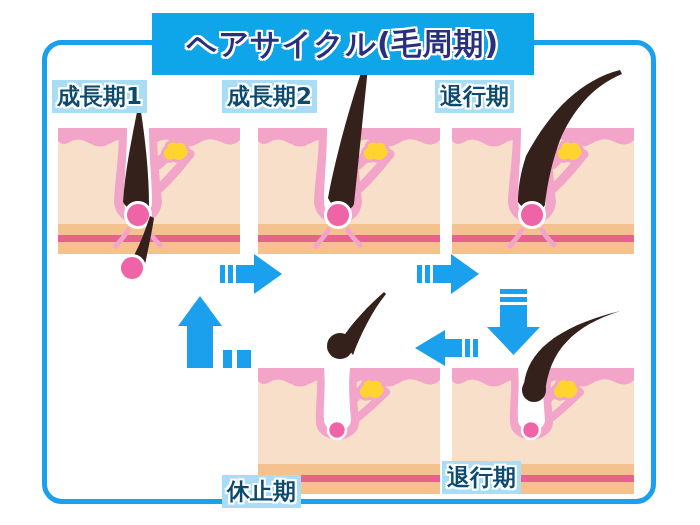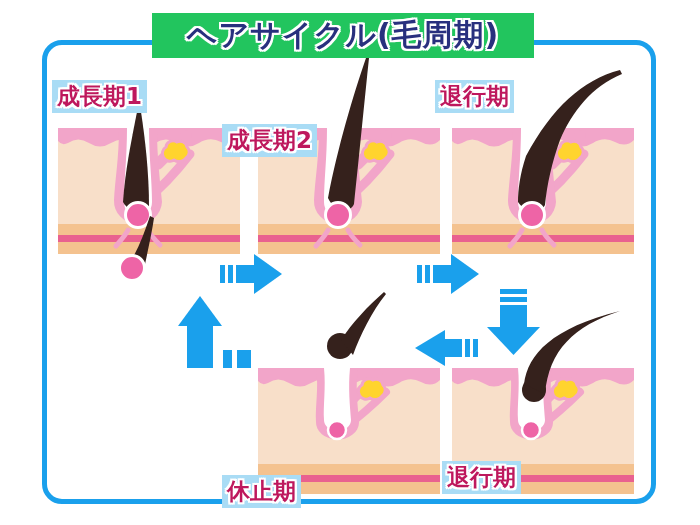--- a/index.html
+++ b/index.html
@@ -5,36 +5,36 @@
   html,body{margin:0;padding:0;}
   body{
     width:700px;height:525px;background:#ffffff;position:relative;overflow:hidden;
     font-family:"DejaVu Sans","Liberation Sans",sans-serif;
   }
   .frame{
     position:absolute;left:42px;top:40px;width:604px;height:454px;
     border:5px solid #1AA0EC;border-radius:20px;background:#ffffff;z-index:0;
   }
   .banner{
-    position:absolute;left:152px;top:13px;width:382px;height:45px;
-    background:#22c55e;z-index:3;display:flex;align-items:center;justify-content:center;
+    position:absolute;left:152px;top:13px;width:382px;height:62px;
+    background:#0ea5e9;z-index:3;display:flex;align-items:center;justify-content:center;
   }
   .banner .t{
     font-size:30px;font-weight:bold;color:#28307E;letter-spacing:1px;white-space:nowrap;
     text-shadow:-2px 0 0 #fff,2px 0 0 #fff,0 -2px 0 #fff,0 2px 0 #fff,
                 -2px -2px 0 #fff,2px -2px 0 #fff,-2px 2px 0 #fff,2px 2px 0 #fff;
   }
   .stage-label{
     position:absolute;z-index:4;background:#A9DCF5;padding:1px 5px;
-    font-size:23px;font-weight:bold;color:#be185d;white-space:nowrap;
+    font-size:23px;font-weight:bold;color:#0c4a6e;white-space:nowrap;
     text-shadow:-2px 0 0 #fff,2px 0 0 #fff,0 -2px 0 #fff,0 2px 0 #fff,
                 -2px -2px 0 #fff,2px -2px 0 #fff,-2px 2px 0 #fff,2px 2px 0 #fff;
   }
   .lab1{left:52px;top:80px;}
-  .lab2{left:222px;top:80px;margin-top:44px;}
+  .lab2{left:222px;top:80px;}
   .lab3{left:435px;top:80px;}
   .lab4{left:222px;top:475px;}
   .lab5{left:442px;top:461px;}
   .illu{position:absolute;z-index:2;}
   .arrow{position:absolute;z-index:2;}
 </style>
 </head>
 <body>
 
 <svg width="0" height="0" style="position:absolute" xmlns="http://www.w3.org/2000/svg" xmlns:xlink="http://www.w3.org/1999/xlink" aria-hidden="true">

